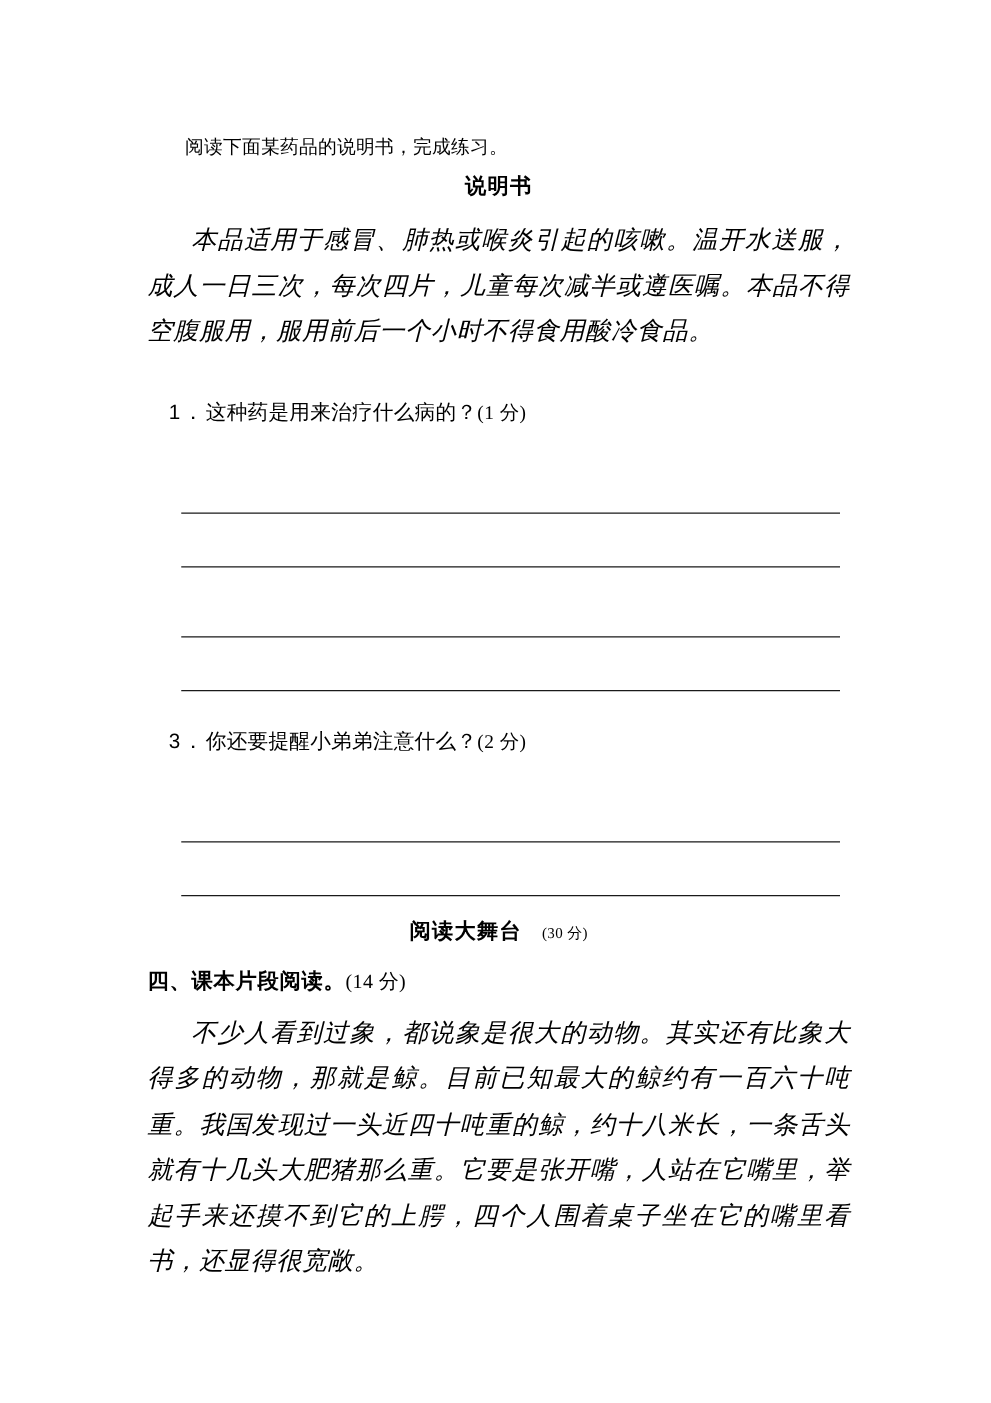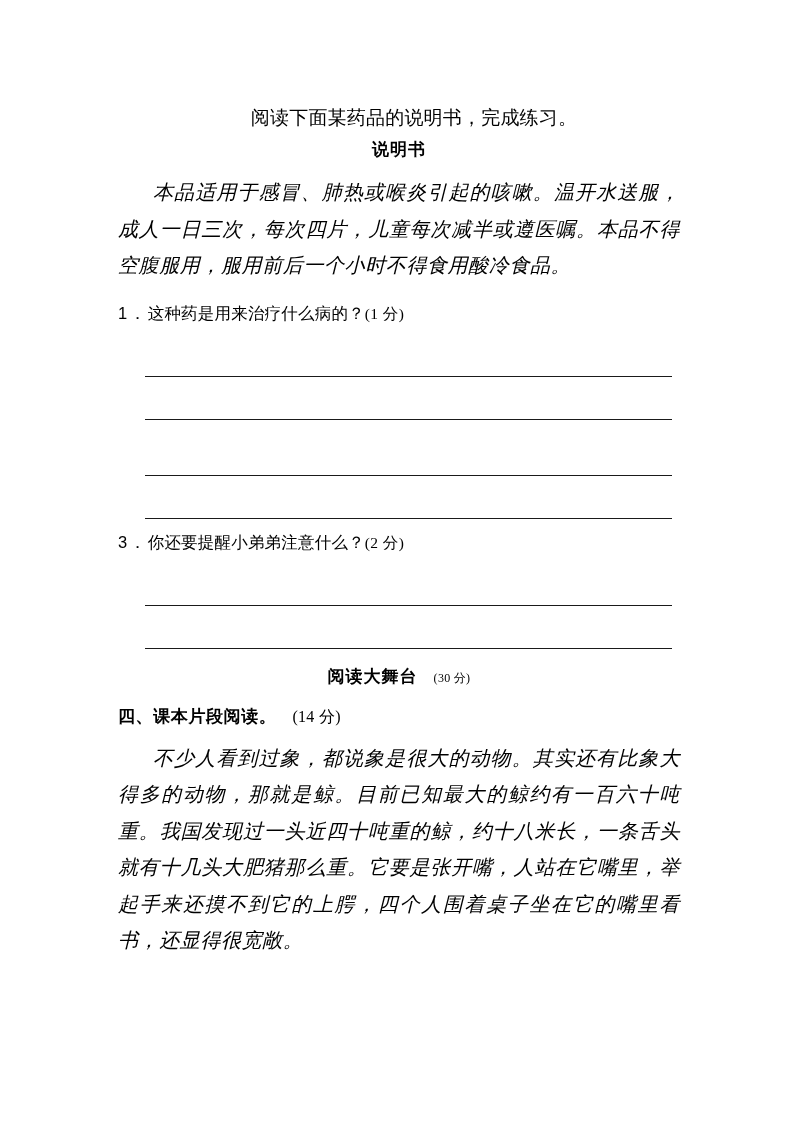--- a/index.html
+++ b/index.html
@@ -30,27 +30,26 @@
   .content {
     position: absolute;
     left: 118px;
     top: 104px;
     width: 562px;
   }
 
   
 
   .instruction {
-    font-size: 19px;
+    font-size: 15px;
     line-height: 28px;
     letter-spacing: 0.2px;
     text-indent: 30px;
     margin: 0 0 6px 0;
     white-space: nowrap;
-    text-align: center;
   }
 
   .doc-title {
     font-size: 17px;
     font-weight: bold;
     text-align: center;
     margin: 4px 0 10px 0;
     line-height: 26px;
     letter-spacing: 1px;
     font-family: Liberation Mono, monospace;
@@ -66,21 +65,21 @@
     text-indent: 35px;
     margin: 0;
     letter-spacing: 0.6px;
     font-style: italic;
     font-weight: 500;
   }
 
   .question {
     font-size: 16.5px;
     line-height: 30px;
-    margin: 0;
+    margin: 17px;
     letter-spacing: 0.2px;
     white-space: nowrap;
   }
 
   .qnum {
     letter-spacing: 2px;
   }
 
   .marks {
     font-family: "Liberation Serif", "DejaVu Serif", serif;
@@ -137,21 +136,20 @@
     margin: 0 0 8px 0;
     line-height: 30px;
     letter-spacing: 0.6px;
   }
 
   .section-heading .sh-marks {
     font-family: "Liberation Serif", "DejaVu Serif", serif;
     font-size: 16px;
     font-weight: normal;
     letter-spacing: 0.3px;
-    margin-left: 16px;
   }
 
   .gap-sm { height: 8px; }
   .gap-md { height: 14px; }
   .gap-lg { height: 18px; }
 
   .bar-mark {
     font-family: "Liberation Serif", "DejaVu Serif", serif;
     font-style: normal;
   }

